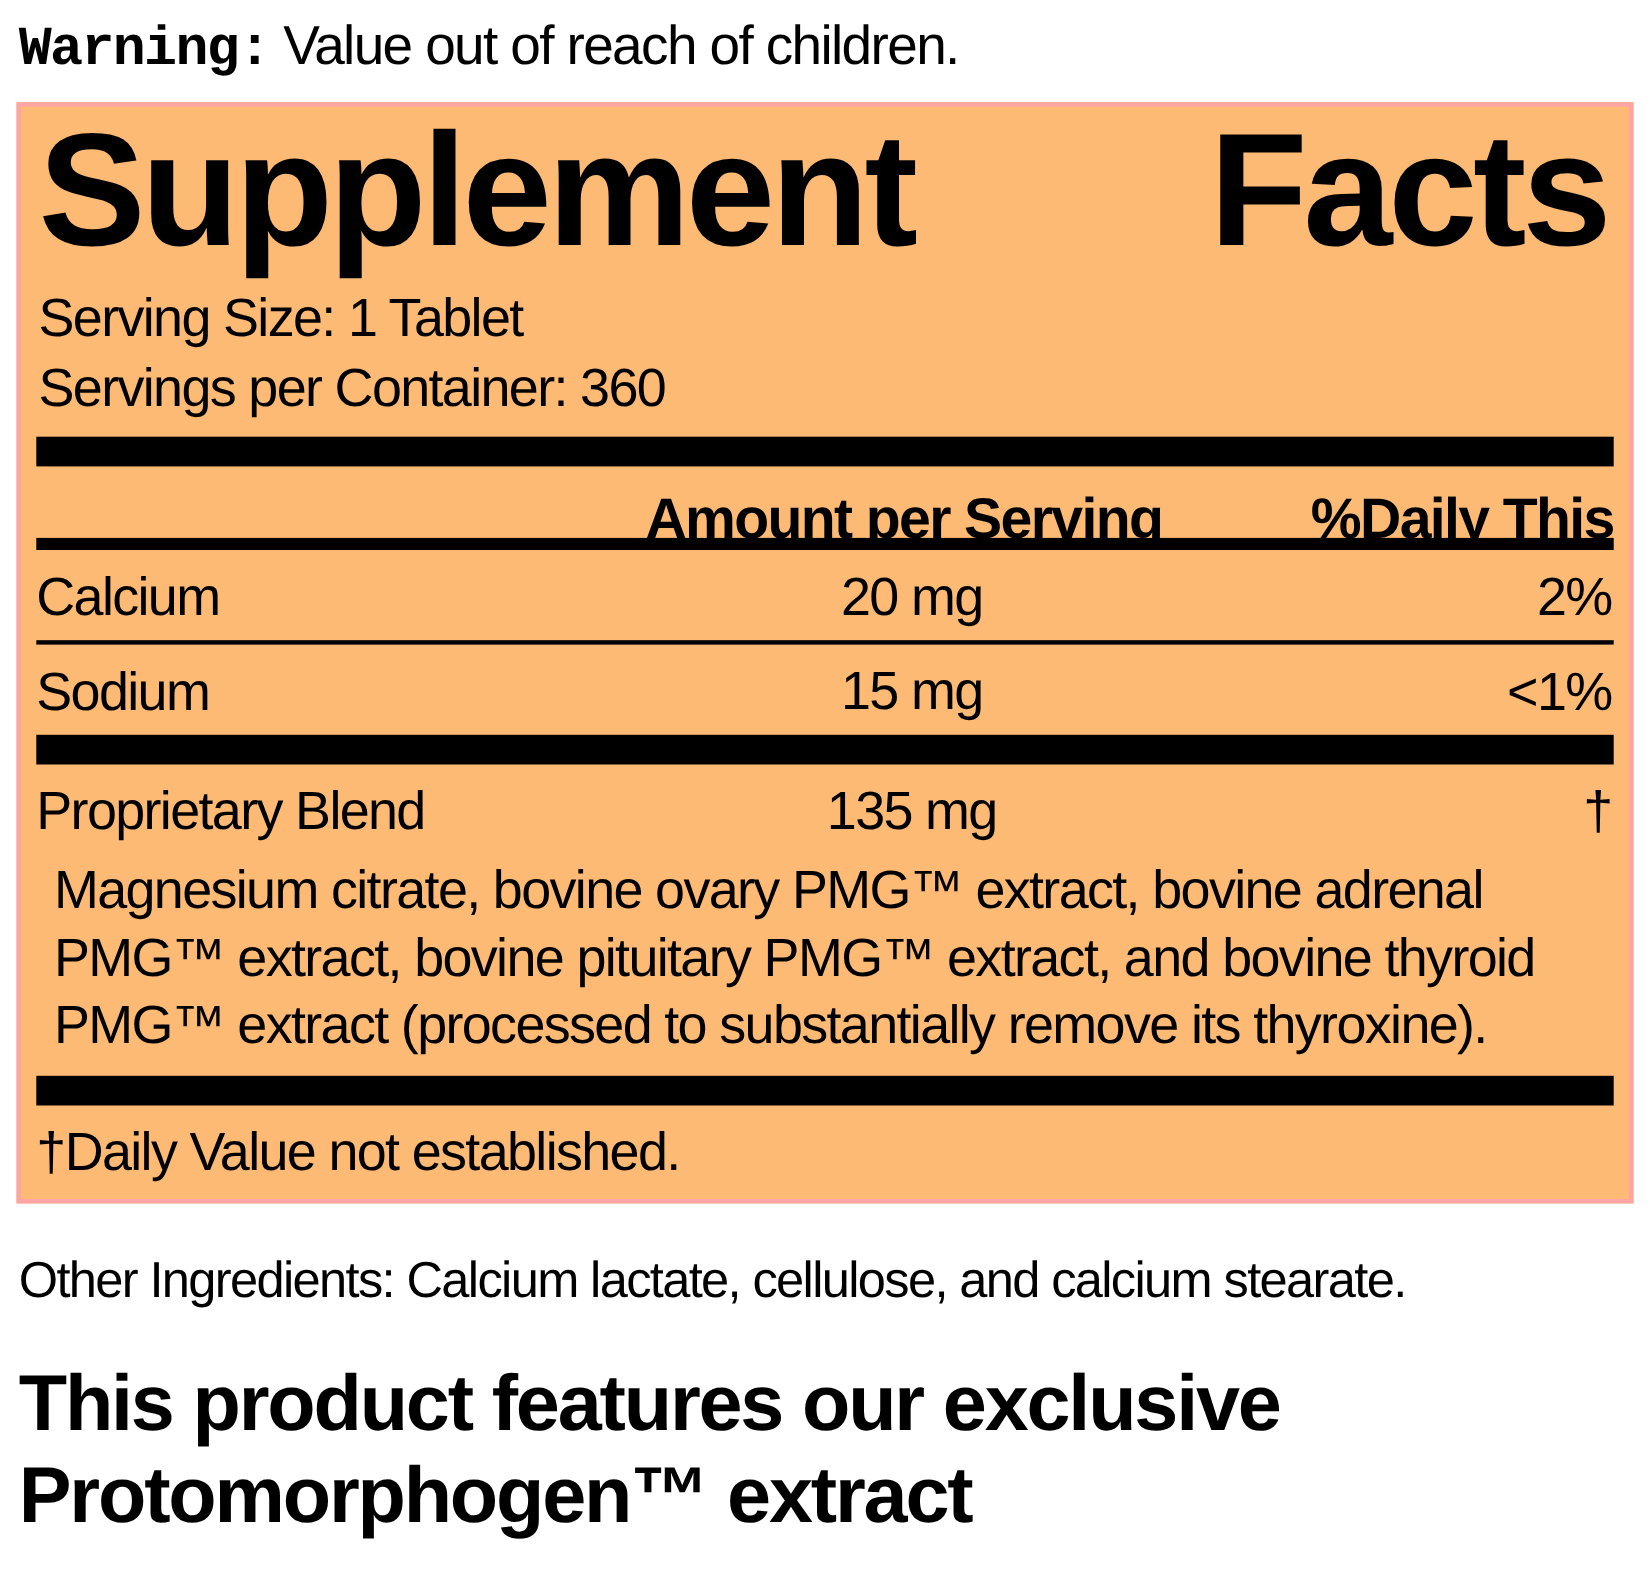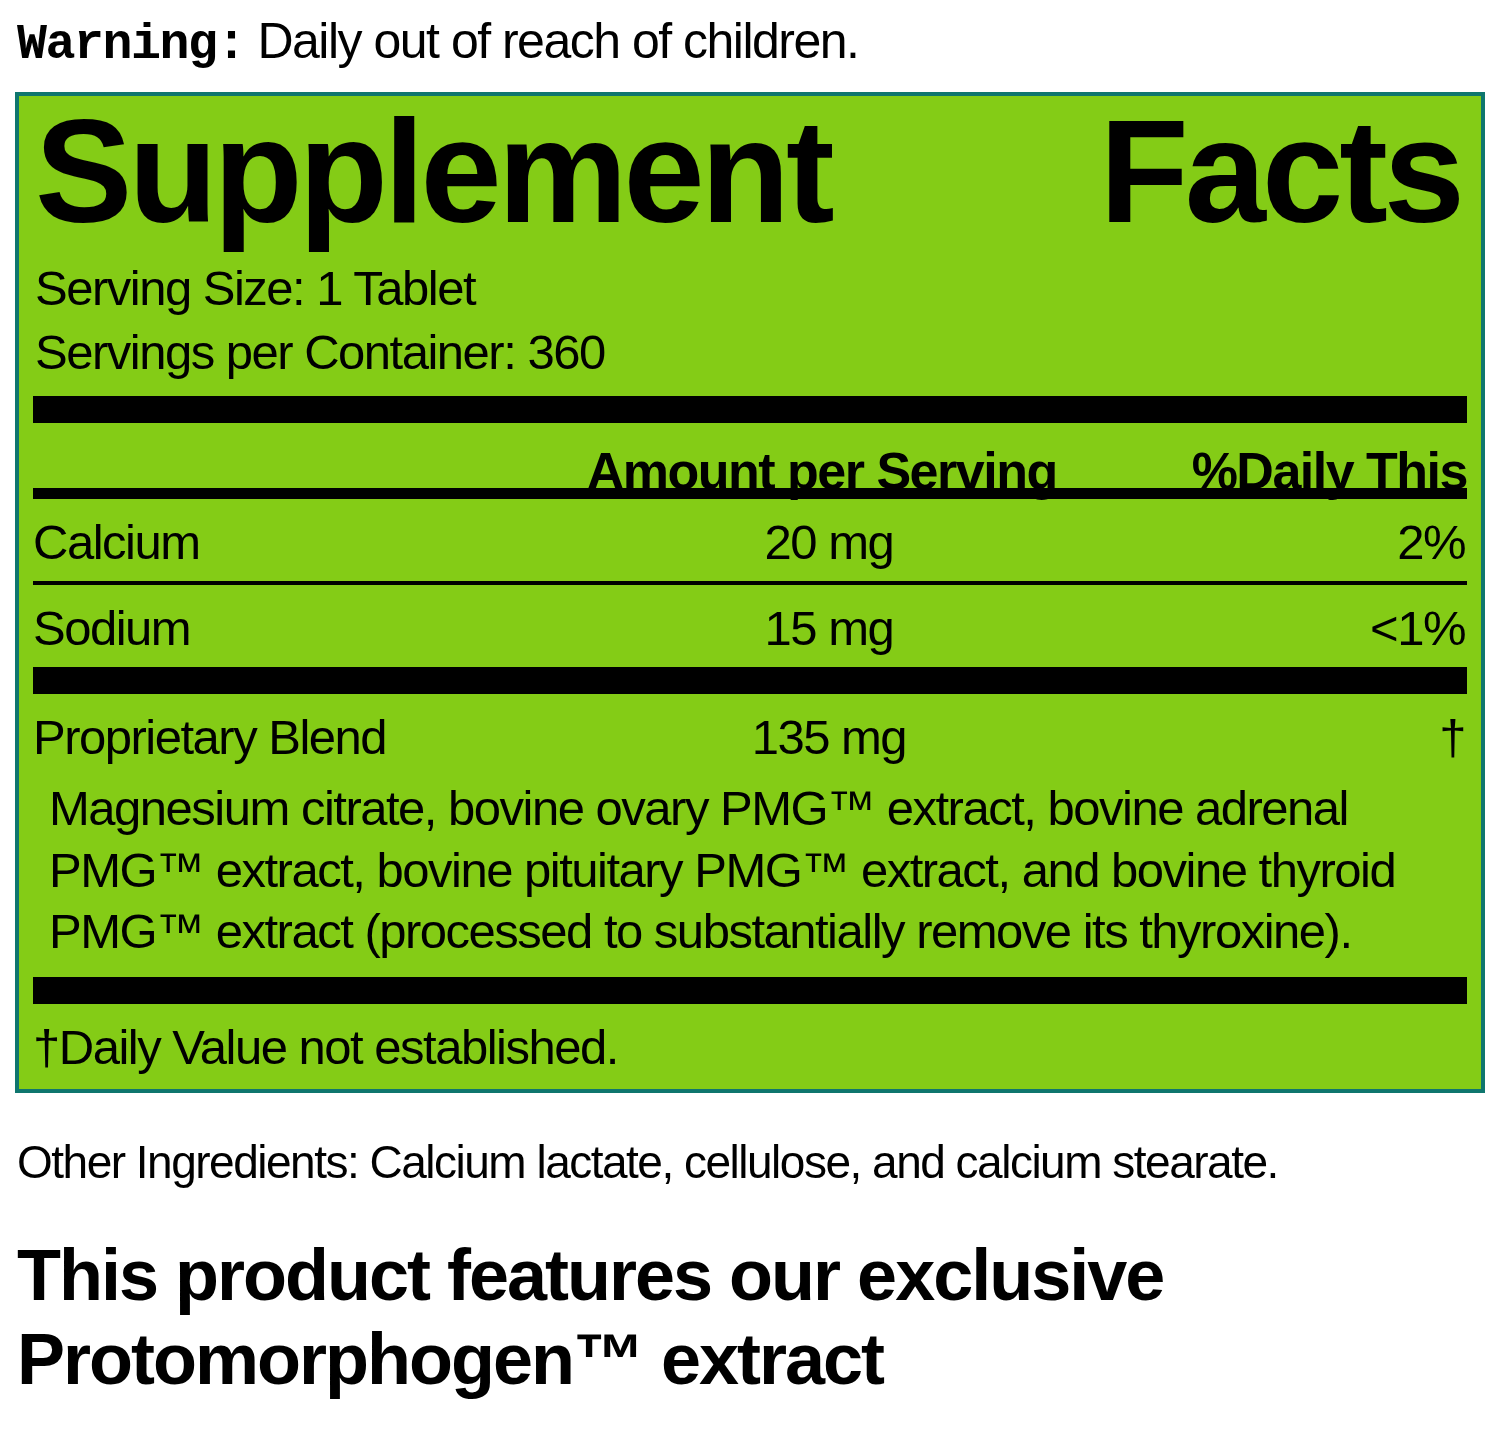--- a/index.html
+++ b/index.html
@@ -18,23 +18,23 @@
   .warning {
     font-size: 50px;
     letter-spacing: -1.5px;
     margin: 6px 2px 20px 2px;
     line-height: 1.1;
   }
   .warning .w-label { font-weight: 700; font-family: Liberation Mono, monospace; }
 
   
   .facts-box {
-    border: 4px solid #0f766e;
+    border: 4px solid #fca5a5;
     padding: 2px 14px 6px 14px;
-    background: #84cc16;
+    background: #fdba74;
   }
 
   .title-row {
     display: flex;
     justify-content: space-between;
     align-items: flex-start;
     font-weight: 700;
     font-size: 146px;
     line-height: 1.02;
     letter-spacing: -4px;
@@ -121,21 +121,21 @@
     margin: 44px 2px 0 2px;
   }
 </style>
 </head>
 <body>
 
 <div class="page">
 
   <div class="warning">
     <span class="w-label">Warning:</span>
-    <span>Daily out of reach of children.</span>
+    <span>Value out of reach of children.</span>
   </div>
 
   <div class="facts-box">
 
     <div class="title-row">
       <span>Supplement</span>
       <span>Facts</span>
     </div>
 
     <div class="serving-info">Serving Size: 1 Tablet</div>

